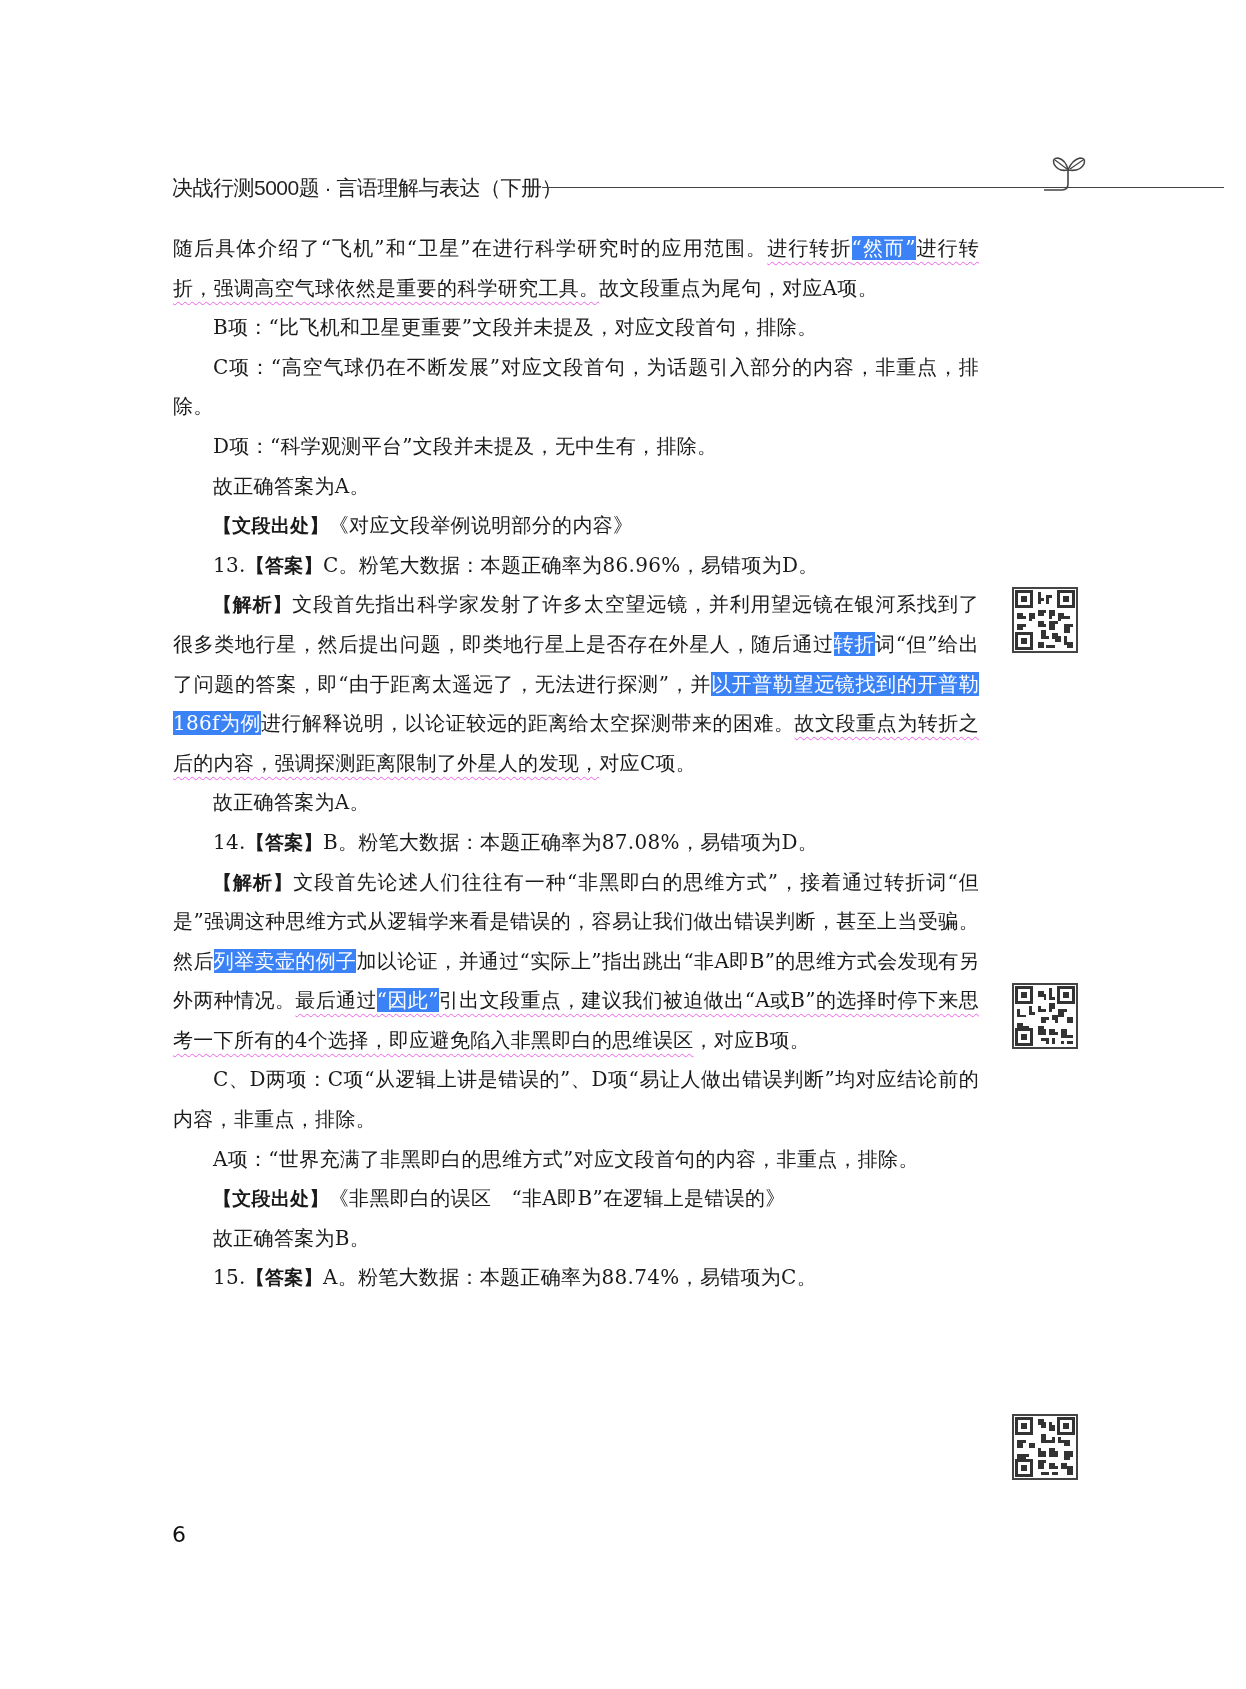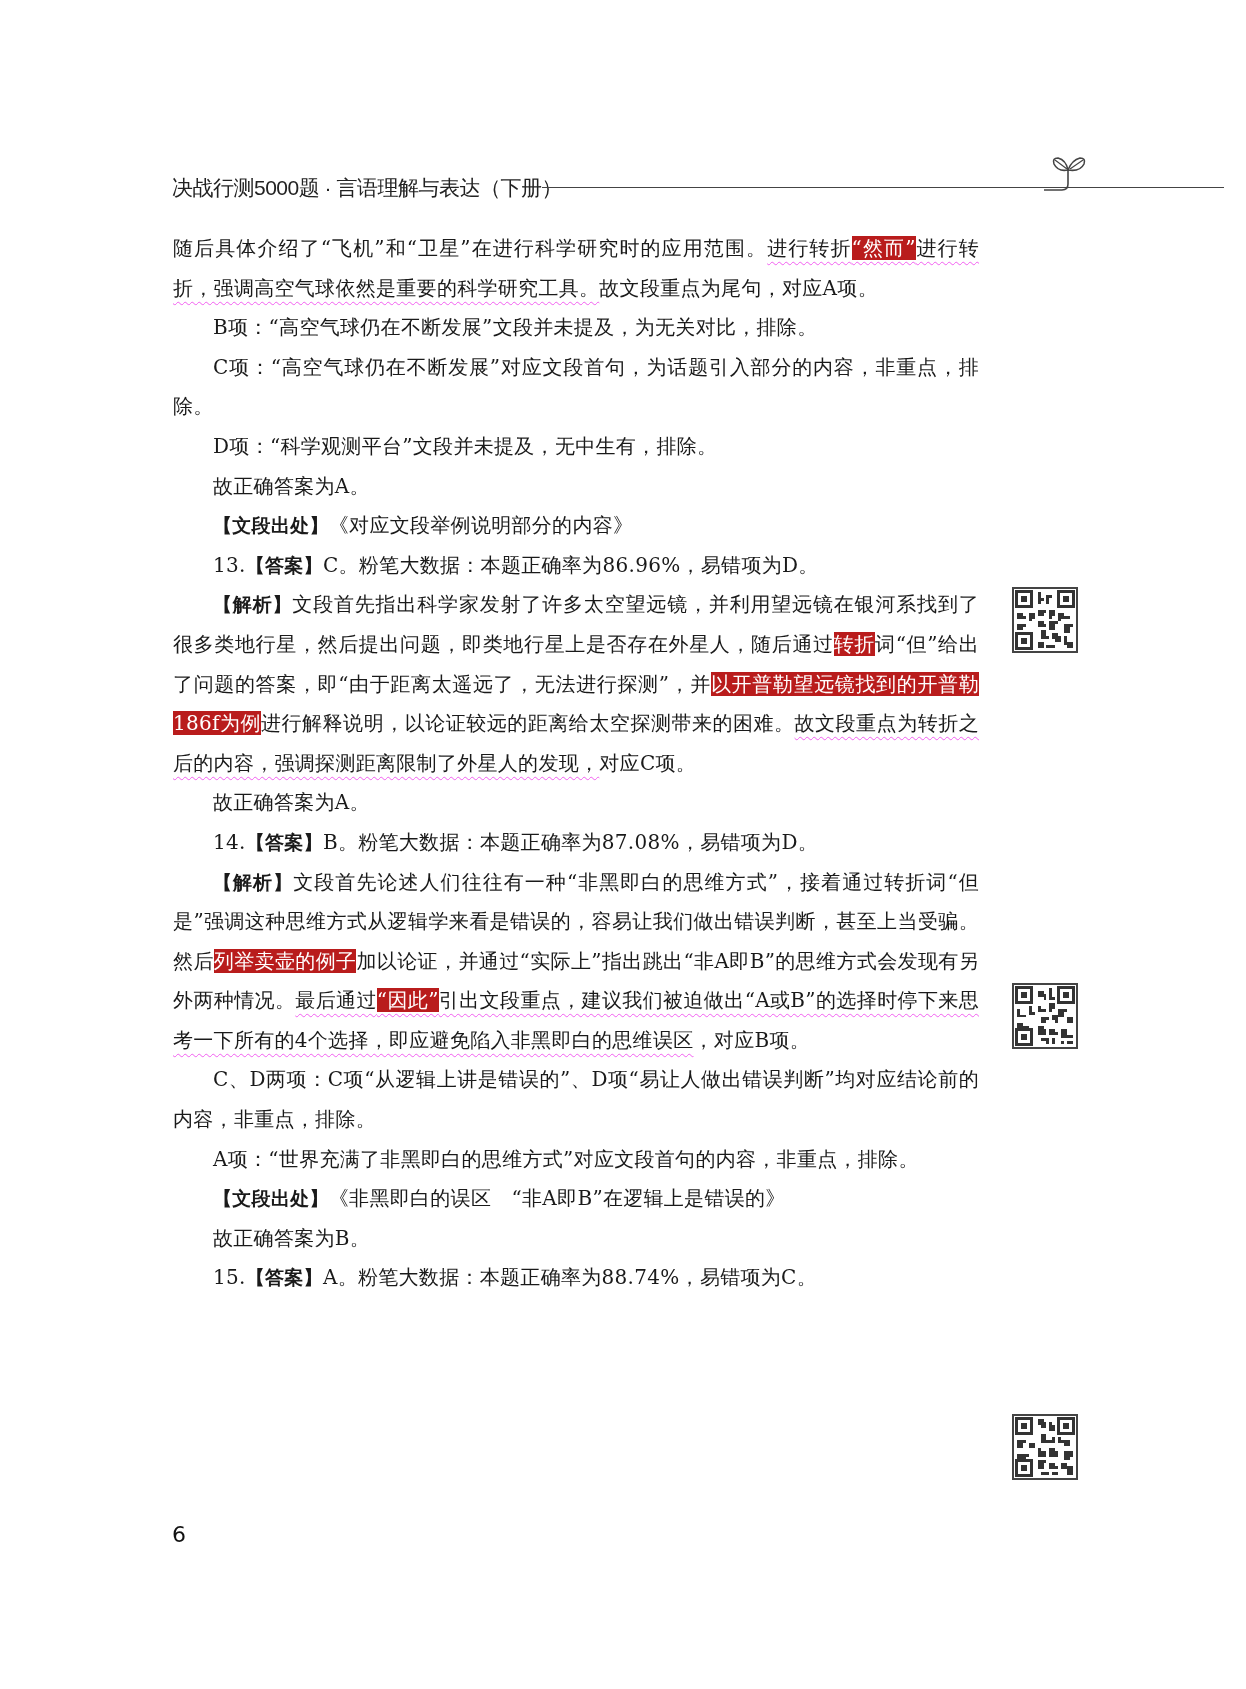--- a/index.html
+++ b/index.html
@@ -58,21 +58,21 @@
     .p {
       margin: 0;
       text-align: justify;
       text-align-last: left;
       letter-spacing: 0.3px;
     }
     .p.indent {
       text-indent: 40px;
     }
     .hl {
-      background: #b91c1c;
+      background: #3b82f6;
       color: #ffffff;
     }
     .wavy {
       text-decoration: underline wavy #f25ef0;
       text-decoration-thickness: 1px;
       text-underline-offset: 6px;
     }
     .bold-tag {
       font-family: "DejaVu Sans", "Liberation Sans", sans-serif;
       font-weight: bold;
@@ -116,21 +116,21 @@
   <path d="M24 20 Q28 10 36 8 Q42 8 40 14 Q36 22 24 20 Z" fill="none" stroke="#444" stroke-width="1.6"></path>
   <path d="M39 10 L26 19" fill="none" stroke="#444" stroke-width="1.2"></path>
 </svg>
 
 <div class="content">
 
   <p class="p">
     <span>随后具体介绍了“飞机”和“卫星”在进行科学研究时的应用范围。</span><span class="wavy"><span>进行转折</span><span class="hl">“然而”</span><span>进行转折，强调高空气球依然是重要的科学研究工具。</span></span><span>故文段重点为尾句，对应A项。</span>
   </p>
 
-  <p class="p indent">B项：“高空气球仍在不断发展”文段并未提及，为无关对比，排除。</p>
+  <p class="p indent">B项：“比飞机和卫星更重要”文段并未提及，对应文段首句，排除。</p>
   <p class="p indent">C项：“高空气球仍在不断发展”对应文段首句，为话题引入部分的内容，非重点，排除。</p>
   <p class="p indent">D项：“科学观测平台”文段并未提及，无中生有，排除。</p>
   <p class="p indent">故正确答案为A。</p>
 
   <p class="p indent">
     <span class="bold-tag">【文段出处】</span><span>《对应文段举例说明部分的内容》</span>
   </p>
 
   <p class="p indent">
     <span>13.</span><span class="bold-tag">【答案】</span><span>C。粉笔大数据：本题正确率为86.96%，易错项为D。</span>

